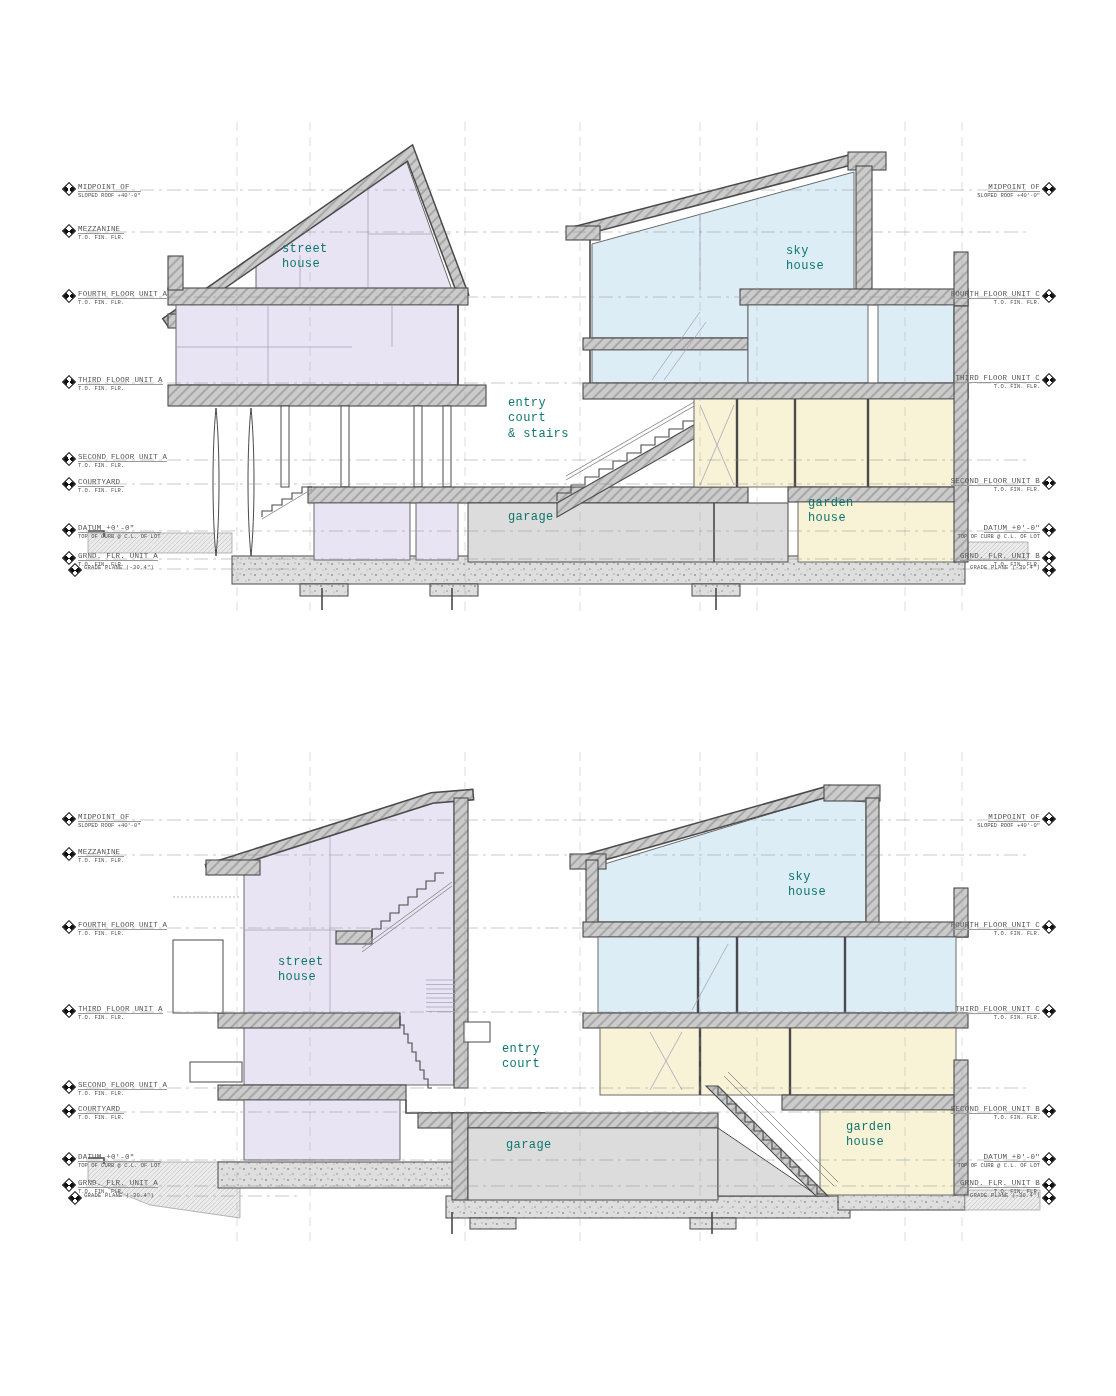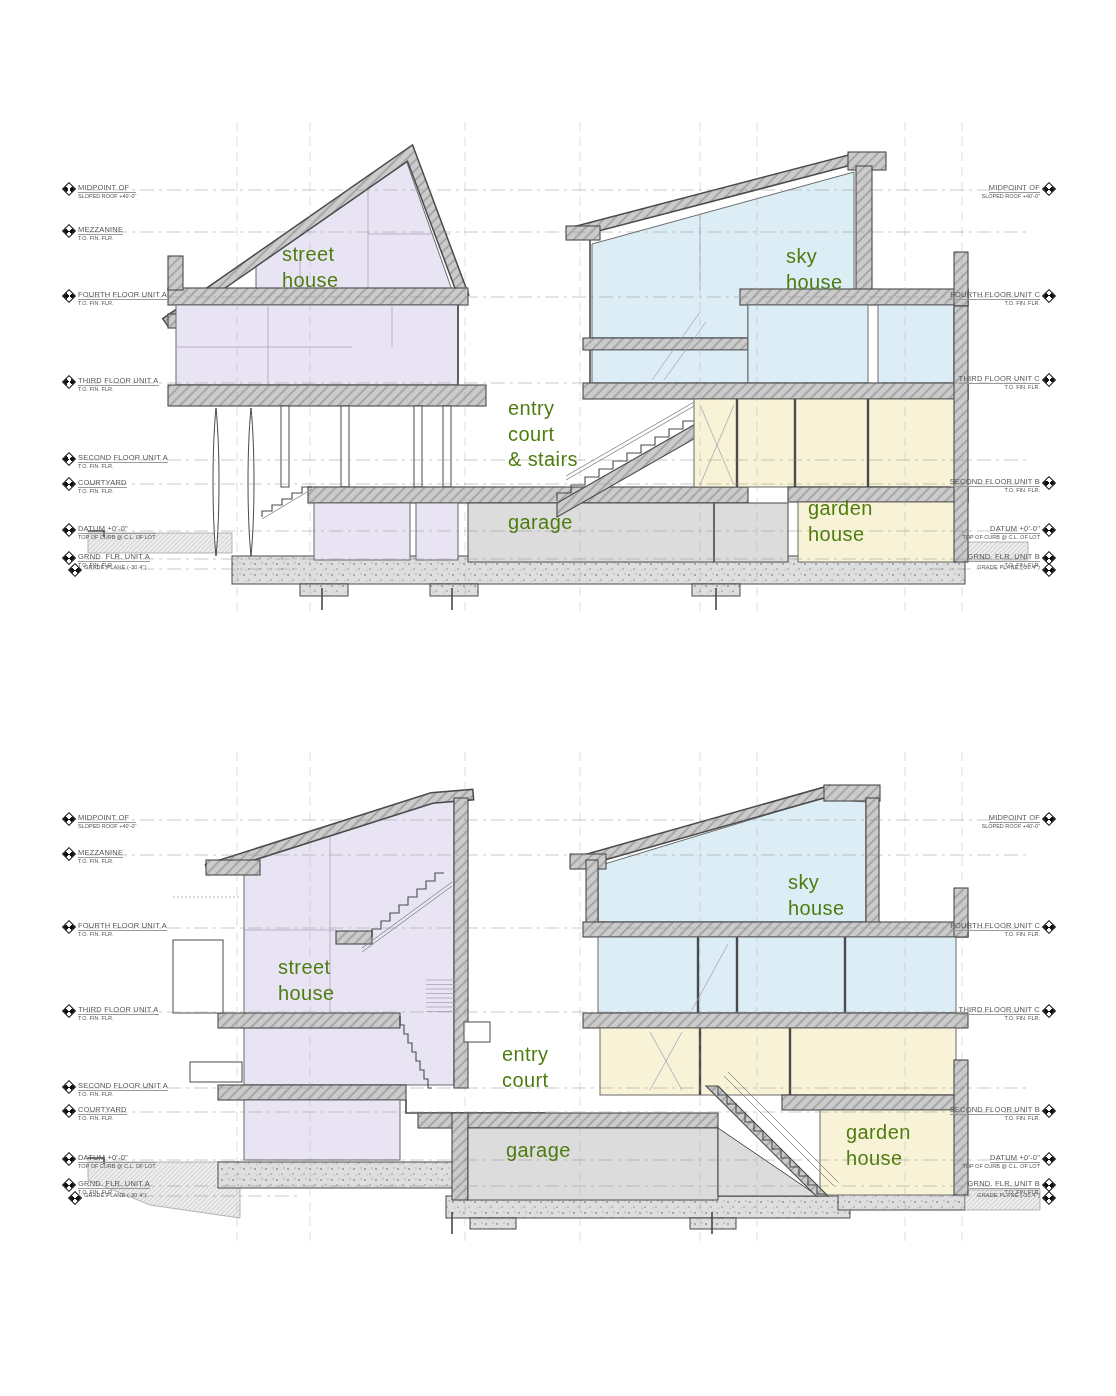--- a/index.html
+++ b/index.html
@@ -1,17 +1,17 @@
 <!DOCTYPE html>
 <html style="--street_house: #e9e4f3; --sky_house: #dcedf6; --garden_house: #f8f3d6; --garage: #dcdcdc; --concrete: #cbcbcb; --line: #4a4a4a;"><head>
 <meta charset="utf-8">
 <style>
   html,body{margin:0;padding:0;background:#fff;}
   #stage{position:relative;width:1116px;height:1396px;background:#fff;overflow:hidden;
-         font-family:Liberation Sans, sans-serif;}
+         font-family:Liberation Mono, monospace;}
   svg{position:absolute;left:0;top:0;}
 
   
   .cut   {fill:url(#hatch);stroke:#4a4a4a;stroke-width:1.1;}
   .lav   {fill:var(--street_house,#e9e4f3);stroke:#6a6a6a;stroke-width:1;}
   .blu   {fill:var(--sky_house,#dcedf6);stroke:#6a6a6a;stroke-width:1;}
   .yel   {fill:var(--garden_house,#f8f3d6);stroke:#6a6a6a;stroke-width:1;}
   .gar   {fill:var(--garage,#dcdcdc);stroke:#4a4a4a;stroke-width:1;}
   .colm  {fill:#fff;stroke:#4a4a4a;stroke-width:1;}
   .wall  {stroke:#4a4a4a;stroke-width:1.6;fill:none;}
@@ -21,21 +21,21 @@
   .rail  {stroke:#8a8a8a;stroke-width:0.9;fill:none;}
   .roofO {fill:none;stroke:#4a4a4a;stroke-width:12;stroke-linecap:square;}
   .roofI {fill:none;stroke:url(#hatch);stroke-width:9;stroke-linecap:square;}
   .found {fill:url(#stip);stroke:#4a4a4a;stroke-width:1;}
   .pave  {fill:url(#pave);stroke:#9a9a9a;stroke-width:0.7;}
   .lvl-line{stroke:#8f8f8f;stroke-width:0.9;stroke-dasharray:14 5 3 5;opacity:.55;fill:none;}
   .grid  {stroke:#9aa0a8;stroke-width:0.8;stroke-dasharray:9 6;opacity:.45;fill:none;}
   .flag  {fill:#111;stroke:none;}
 
   
-  .room{position:absolute;font-size:20px;line-height:1.28;letter-spacing:.4px;color:#4d7c0f;
+  .room{position:absolute;font-size:12px;line-height:1.28;letter-spacing:.4px;color:#0f766e;
         white-space:pre-line;}
   .lvl{position:absolute;display:flex;gap:4px;align-items:flex-start;color:#555;}
   .lvl .mk{width:8px;height:8px;margin-top:1px;border:1px solid #000;transform:rotate(45deg);
            background:conic-gradient(#111 0 25%,#fff 0 50%,#111 0 75%,#fff 0);flex:0 0 auto;}
   .lvl .txt{display:flex;flex-direction:column;}
   .lvl .t1{font-size:7.5px;letter-spacing:.2px;border-bottom:.5px solid #9a9a9a;white-space:nowrap;}
   .lvl .t2{font-size:5.5px;white-space:nowrap;}
   .lvl.right{flex-direction:row-reverse;}
   .lvl.right .txt{align-items:flex-end;}
   .lvl.sm .t1{font-size:5.5px;border-bottom:none;}

